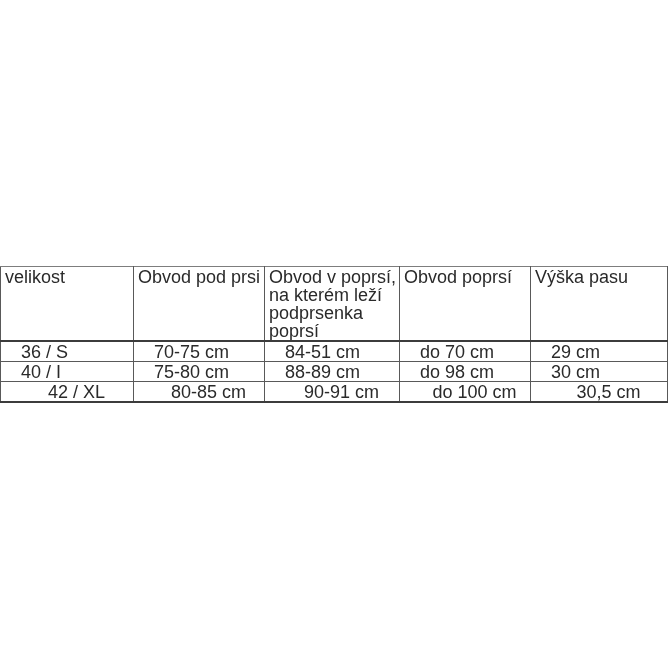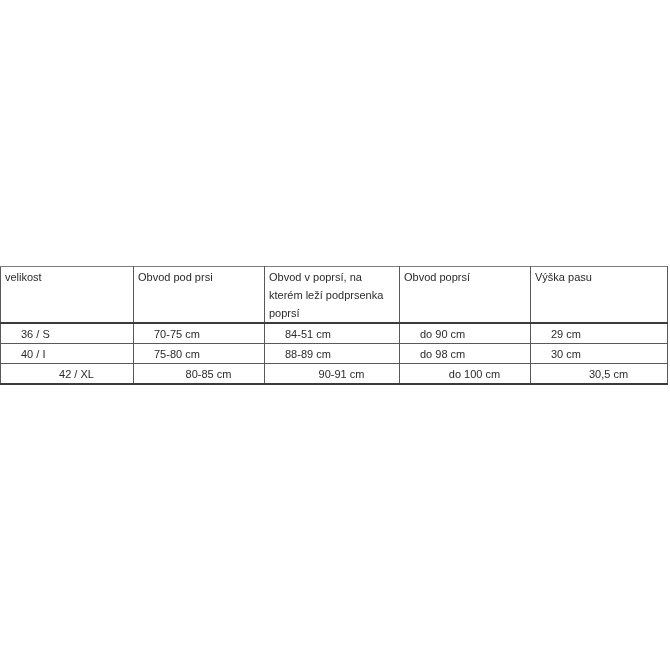--- a/index.html
+++ b/index.html
@@ -18,21 +18,21 @@
     position: absolute;
     left: 0;
     top: 266px;
     width: 667px;
   }
   table.size-table {
     border-collapse: collapse;
     table-layout: fixed;
     width: 667px;
     font-family: "Liberation Sans", sans-serif;
-    font-size: 11px;
+    font-size: 18px;
     color: #2a2a2a;
     background: #ffffff;
   }
   table.size-table th,
   table.size-table td {
     border: 1px solid #595959;
     overflow: hidden;
   }
   table.size-table thead th {
     font-weight: normal;
@@ -80,21 +80,21 @@
           <th>Obvod v poprsí, na kterém leží podprsenka poprsí</th>
           <th>Obvod poprsí</th>
           <th>Výška pasu</th>
         </tr>
       </thead>
       <tbody>
         <tr>
           <td>36 / S</td>
           <td>70-75 cm</td>
           <td>84-51 cm</td>
-          <td>do 90 cm</td>
+          <td>do 70 cm</td>
           <td>29 cm</td>
         </tr>
         <tr>
           <td>40 / I</td>
           <td>75-80 cm</td>
           <td>88-89 cm</td>
           <td>do 98 cm</td>
           <td>30 cm</td>
         </tr>
         <tr>

